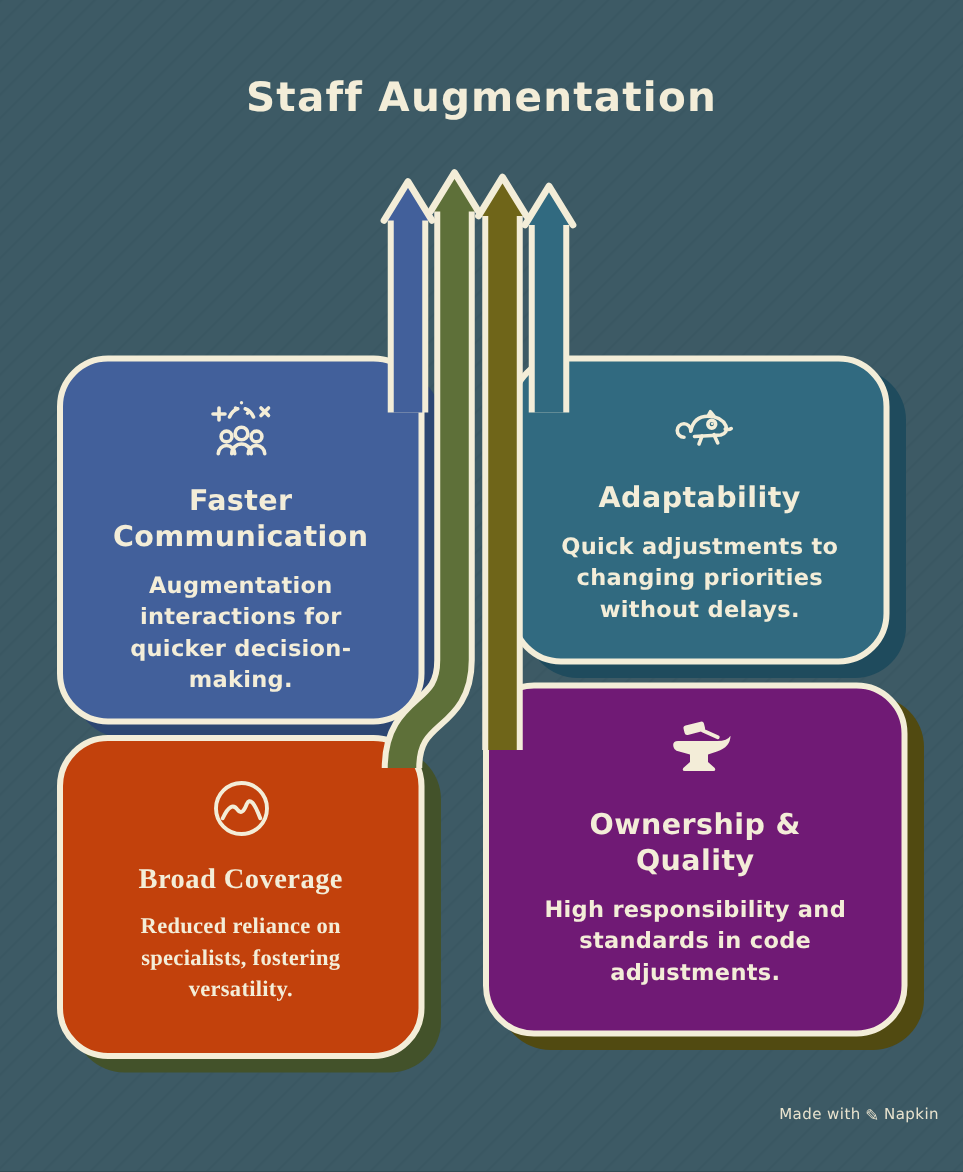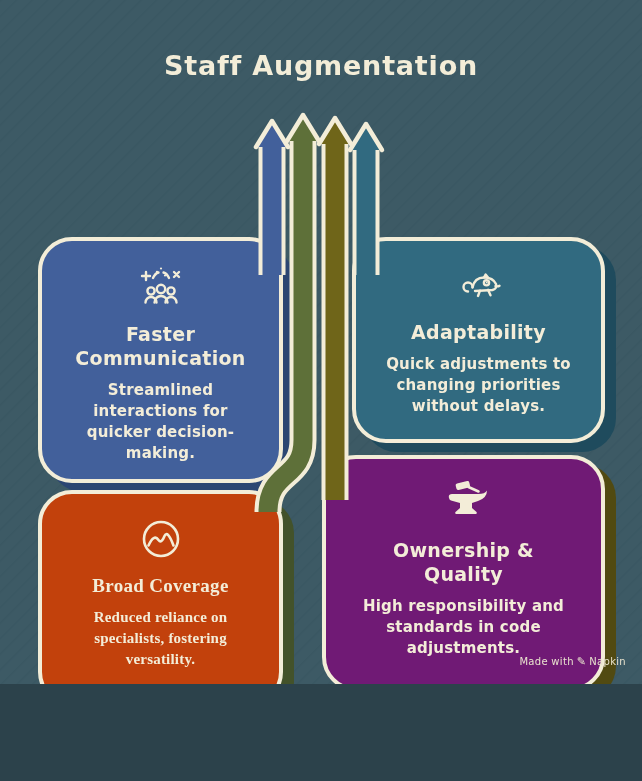--- a/index.html
+++ b/index.html
@@ -1,17 +1,17 @@
 <!DOCTYPE html>
 <html><head>
 <meta charset="utf-8">
 <style>
   html,body { margin:0; padding:0; background:#2c424b; }
   .stage {
-    position:relative; width:642px; height:684px; margin:0 auto;
+    position:relative; width:642px; height:781px; margin:0 auto;
     background:#3d5a65; overflow:hidden;
     font-family:"DejaVu Sans", sans-serif;
   }
   svg.layer { position:absolute; left:0; top:0; }
   #bg-layer { z-index:0; }
   #arrow-layer { z-index:5; pointer-events:none; }
 
   .title {
     position:absolute; z-index:1; top:50px; left:0; width:100%;
     margin:0; text-align:center;
@@ -23,26 +23,26 @@
     position:absolute; z-index:2; box-sizing:border-box;
     border:4px solid #f3edd8; border-radius:34px;
     color:#f3edd8; text-align:center;
     display:flex; flex-direction:column; align-items:center;
   }
   .card .icon { margin-bottom:8px; flex:0 0 auto; }
   .card h2 { margin:0 0 9px; font-size:19px; line-height:1.25; letter-spacing:0.3px; font-weight:bold; }
   .card p  { margin:0; font-size:15px; font-weight:bold; line-height:1.42; letter-spacing:0.2px; }
 
   #card-0 { left:38px;  top:237px; width:245px; height:246px; padding:22px 24px; }
-  #card-1 { left:352px; top:237px; width:253px; height:206px; padding:20px 22px; }
+  #card-1 { left:340px; top:237px; width:253px; height:206px; padding:20px 22px; }
   #card-2 { left:38px;  top:490px; width:245px; height:216px; padding:20px 24px; }
   #card-3 { left:322px; top:455px; width:283px; height:236px; padding:20px 26px; }
 
   .watermark {
-    position:absolute; z-index:6; right:16px; bottom:16px;
+    position:absolute; z-index:6; right:16px; bottom:31px;
     font-size:10px; color:#e9e3ce; letter-spacing:0.3px;
     display:flex; align-items:center; gap:3px;
   }
   .watermark .pen { font-size:11px; }
 </style>
 </head>
 <body>
 
 <div class="stage">
 
@@ -69,21 +69,21 @@
         <path d="M9,9 v8 M5,13 h8"></path>
         <path d="M37,9 l5,5 M42,9 l-5,5"></path>
         <circle cx="20" cy="9" r="1.2" fill="#f3edd8" stroke="none"></circle>
         <circle cx="28" cy="12.5" r="1.1" fill="#f3edd8" stroke="none"></circle>
         <circle cx="24" cy="5.5" r="1.1" fill="#f3edd8" stroke="none"></circle>
         <path d="M16,15 q2,-4.5 5.5,-5.5"></path>
         <path d="M32,15 q-2,-4.5 -5.5,-5.5"></path>
       </svg>
     </div>
     <h2>Faster Communication</h2>
-    <p>Streamlined interactions for quicker decision-making.</p>
+    <p>Augmentation interactions for quicker decision-making.</p>
   </section>
 
   <section class="card" id="card-1" style="background: rgb(49, 106, 128); box-shadow: rgb(31, 75, 93) 11px 9px 0px;">
     <div class="icon">
       <svg width="48" height="48" viewBox="0 0 48 48" fill="none" stroke="#f3edd8" stroke-width="2.4" stroke-linecap="round" stroke-linejoin="round">
         <path d="M13,30.5 a4.5,4.5 0 1 1 4.5,-4.5"></path>
         <path d="M17.5,26.5 Q19.5,16.5 29,16.5 Q38,16.5 41,23 Q42.5,27.5 37.5,29 L20,30"></path>
         <path d="M29,16.5 l1.6,-3 2.2,2.8"></path>
         <circle cx="31.5" cy="21.8" r="2.6"></circle>
         <circle cx="31.8" cy="21.5" r="0.9" fill="#f3edd8" stroke="none"></circle>

